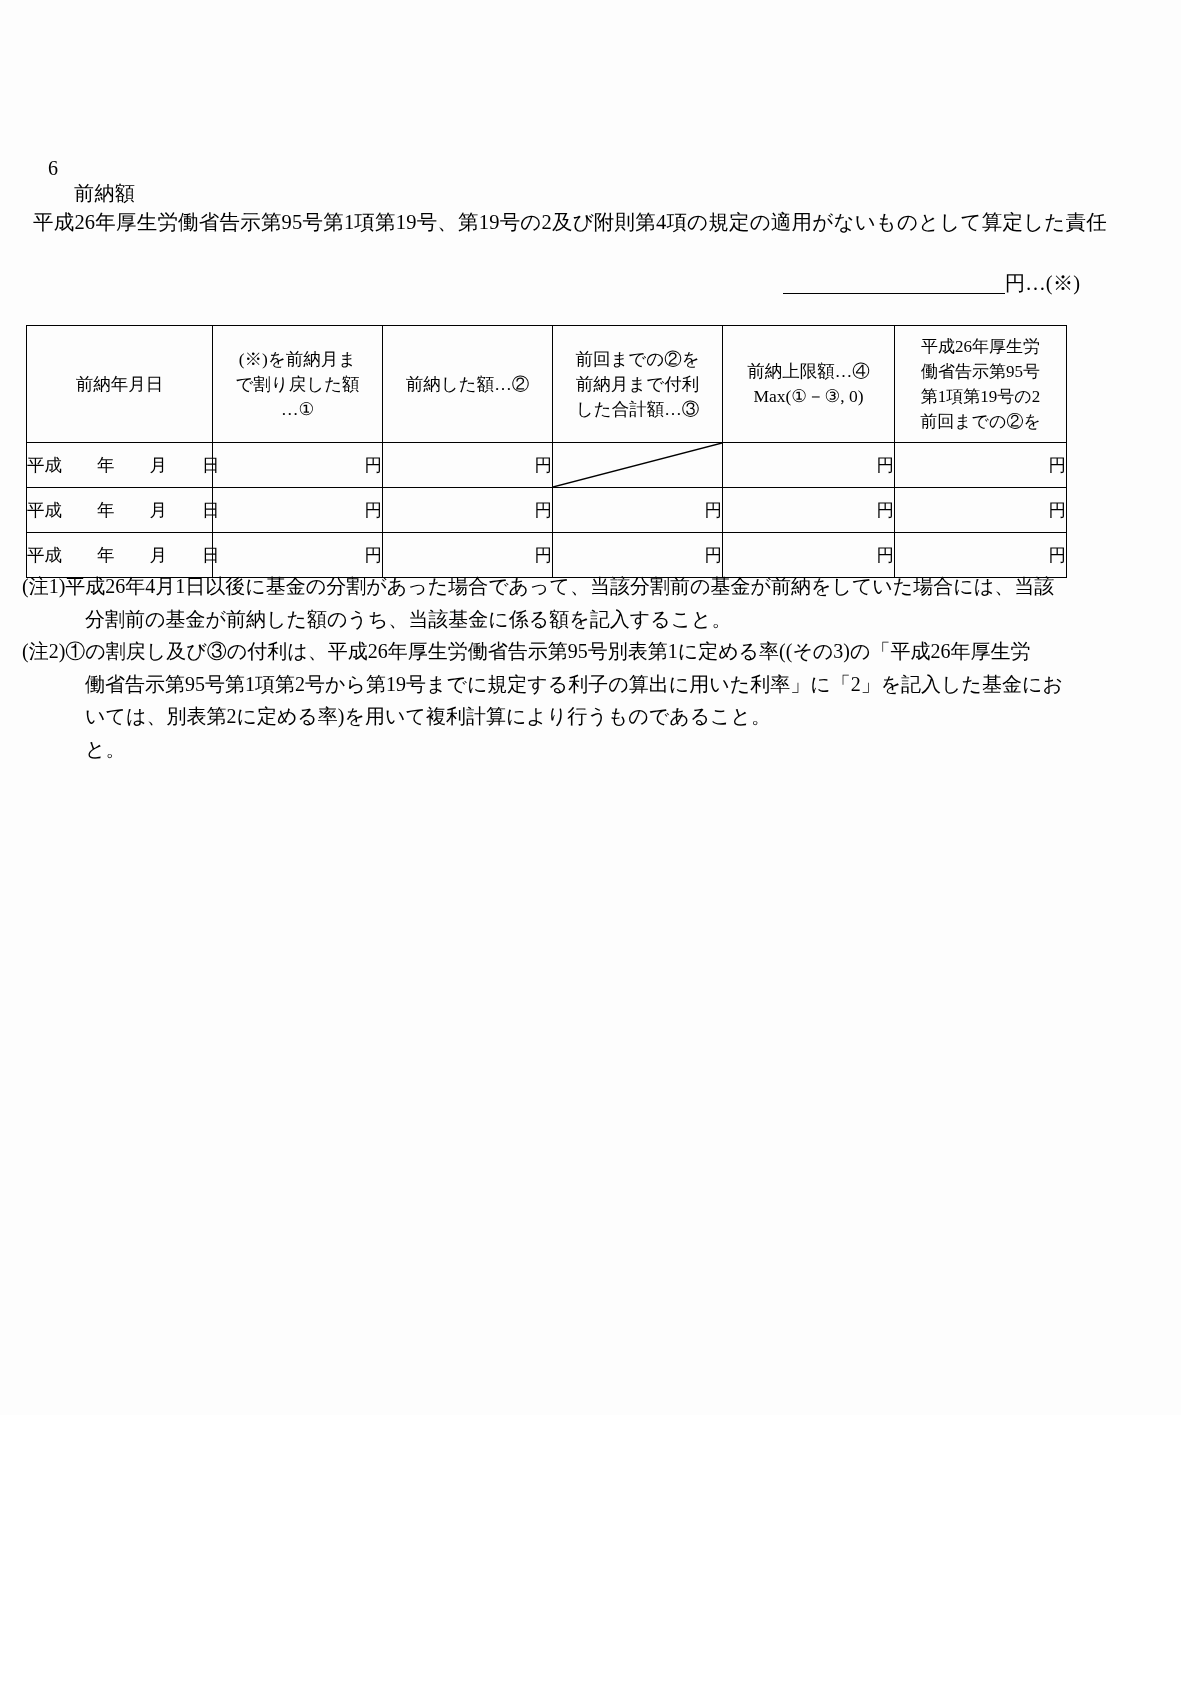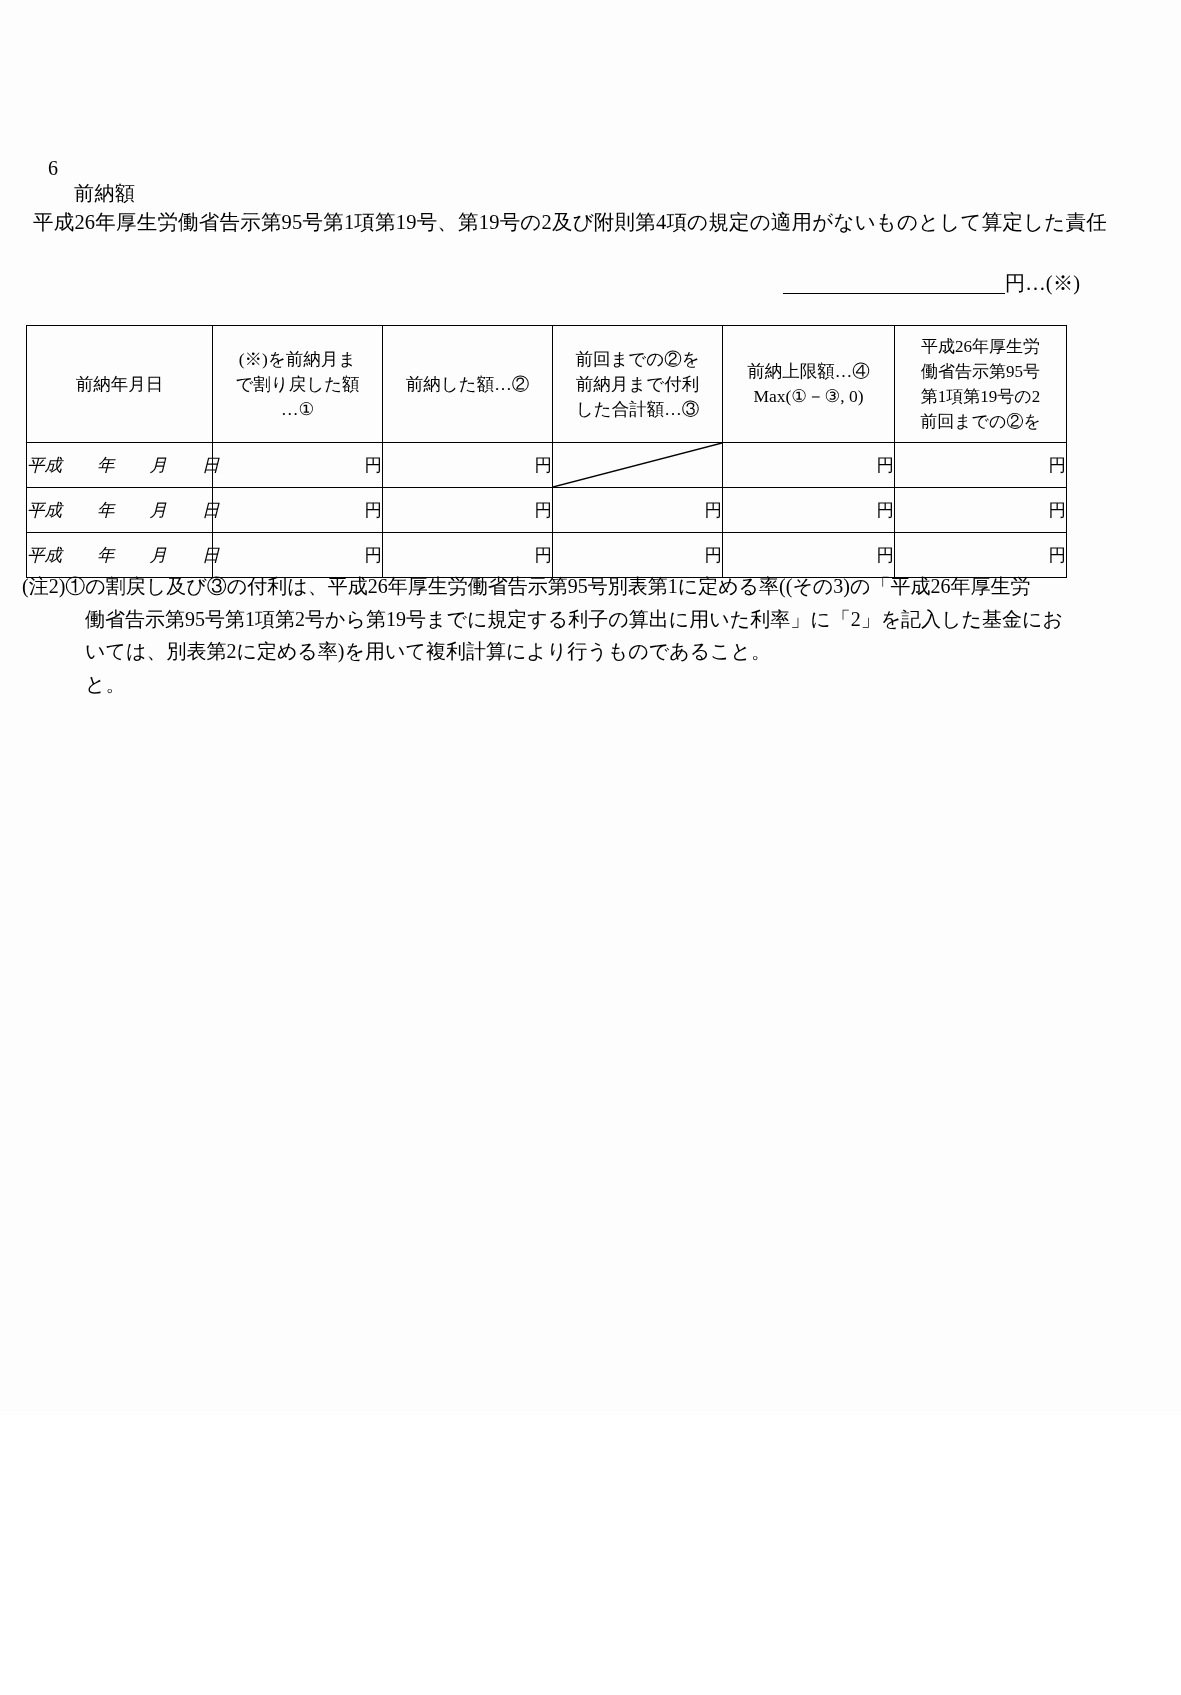--- a/index.html
+++ b/index.html
@@ -99,21 +99,20 @@
   td.head .hl { display: block; white-space: nowrap; }
   td.head.wide .hl { font-size: 17px; }
 
   td.rowlabel {
     height: 44px;
     text-align: right;
     padding-left: 14px;
     font-size: 18.5px;
     letter-spacing: 0px;
     white-space: pre;
-    font-style: italic;
   }
   td.yen {
     height: 44px;
     text-align: right;
     padding-right: 12px;
     font-size: 18.5px;
   }
   td.slashcell {
     position: relative;
     height: 44px;
@@ -225,20 +224,24 @@
         <td class="yen">円</td>
         <td class="yen">円</td>
         <td class="yen">円</td>
         <td class="yen">円</td>
       </tr>
     </tbody>
   </table>
 
   <div class="notes">
     <div class="note">
+      <span class="ln">(注1)平成26年4月1日以後に基金の分割があった場合であって、当該分割前の基金が前納をしていた場合には、当該</span>
+      <span class="ln ind">分割前の基金が前納した額のうち、当該基金に係る額を記入すること。</span>
+    </div>
+    <div class="note">
       <span class="ln">(注2)①の割戻し及び③の付利は、平成26年厚生労働省告示第95号別表第1に定める率((その3)の「平成26年厚生労</span>
       <span class="ln ind">働省告示第95号第1項第2号から第19号までに規定する利子の算出に用いた利率」に「2」を記入した基金にお</span>
       <span class="ln ind">いては、別表第2に定める率)を用いて複利計算により行うものであること。</span>
     </div>
     <div class="note">
       <span class="ln ind">と。</span>
     </div>
   </div>
 
 </div>

